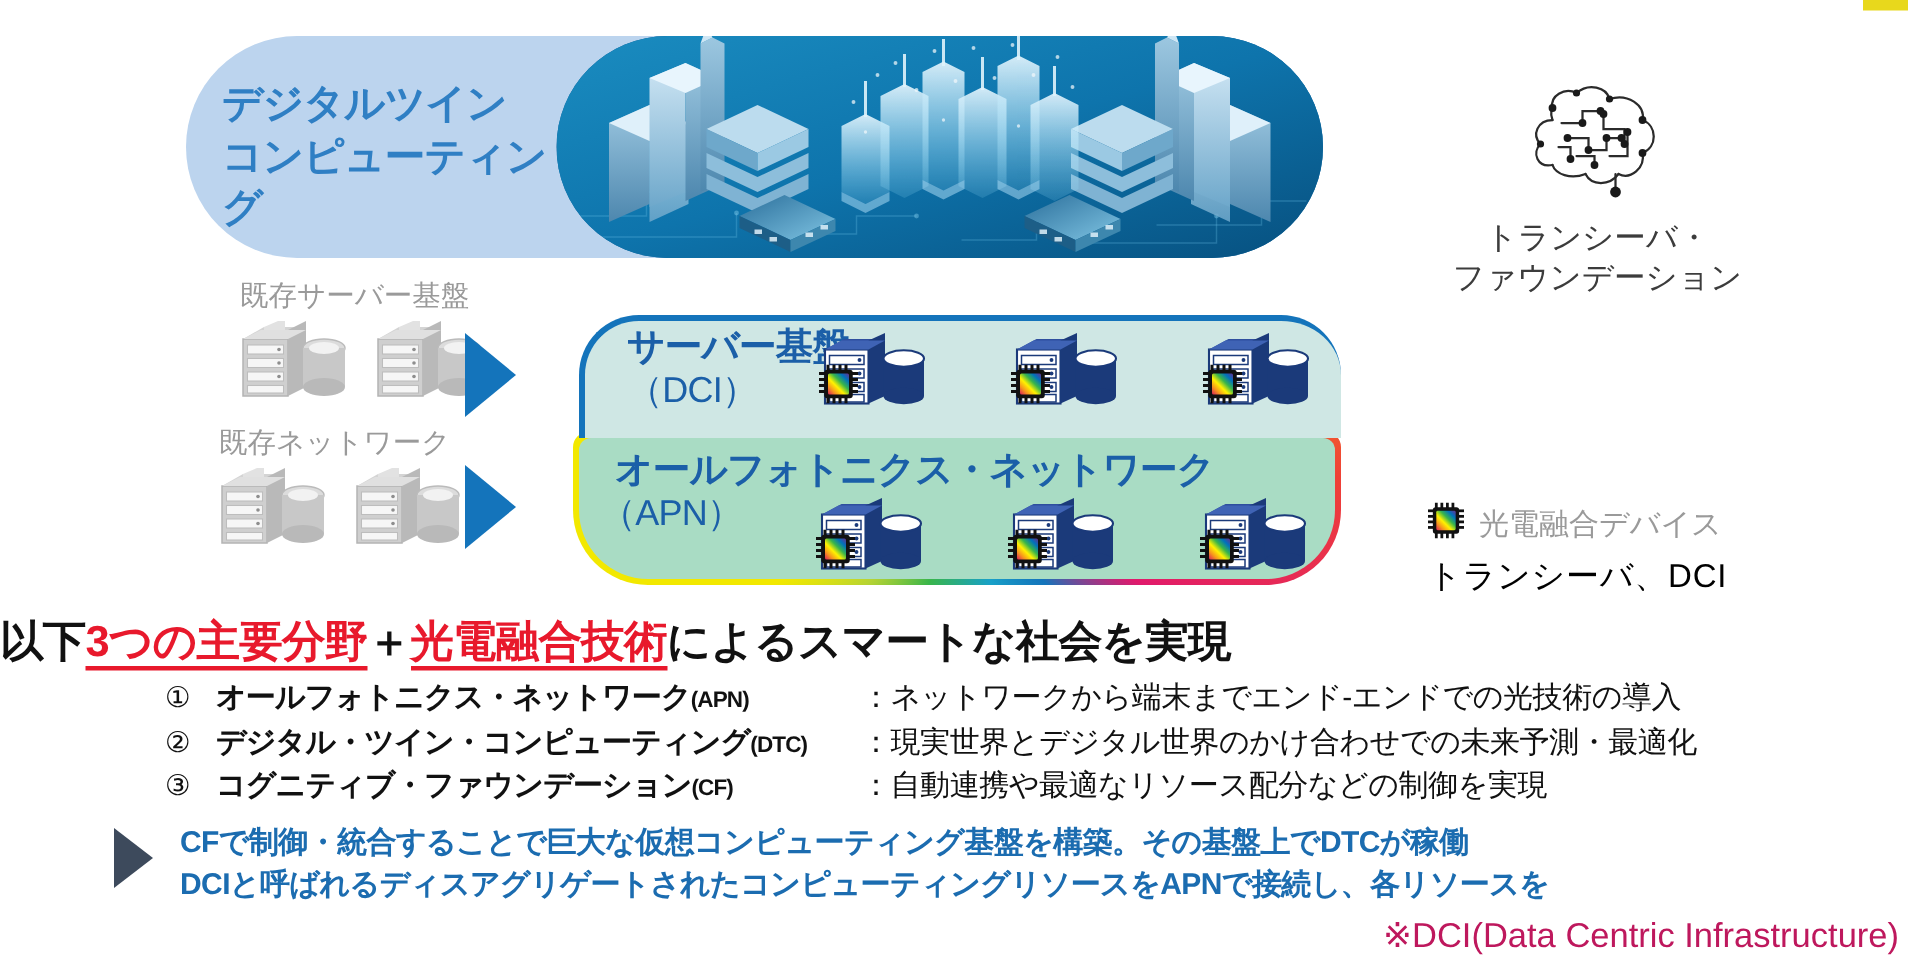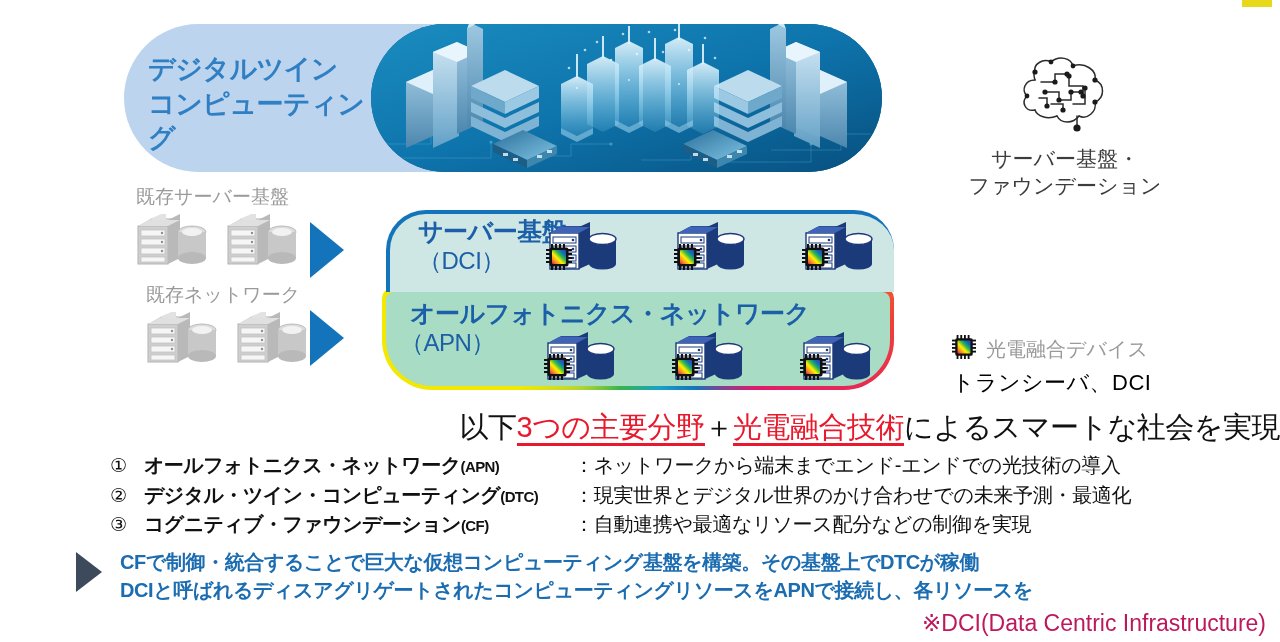--- a/index.html
+++ b/index.html
@@ -86,22 +86,22 @@
   .srv-unit .chip{position:absolute;left:-2px;bottom:-2px;}
 
   
   .legend{position:absolute;left:952px;top:335px;}
   .legend-row1{display:flex;align-items:center;gap:10px;}
   .legend-gray{color:#9a9a9a;font-size:20px;white-space:nowrap;}
   .legend-row2{color:#000000;font-size:22px;margin-top:5px;white-space:nowrap;letter-spacing:0.5px;}
 
   
   .headline{
-    position:absolute;left:0;top:408px;width:1280px;text-align:right;
-    font-size:29px;font-weight:400;color:#111;letter-spacing:-0.5px;white-space:nowrap;
+    position:absolute;left:0;top:408px;width:1280px;text-align:left;
+    font-size:29px;font-weight:700;color:#111;letter-spacing:-0.5px;white-space:nowrap;
   }
   .headline .red{color:#e8192c;border-bottom:3px solid #e8192c;}
   .headline .plus{color:#111;}
 
   
   .list{position:absolute;left:110px;top:452px;width:1160px;}
   .list-row{display:flex;align-items:baseline;font-size:20px;color:#111;line-height:1.38;margin-bottom:2px;}
   .li-num{width:34px;flex:0 0 34px;font-size:19px;}
   .li-name{width:430px;flex:0 0 430px;font-weight:700;white-space:nowrap;letter-spacing:-0.6px;}
   .li-name .abbr{font-size:15px;font-weight:700;}
@@ -313,26 +313,26 @@
           <circle cx="66" cy="82" r="3.6"></circle>
             <circle cx="84" cy="34" r="2.6"></circle>
           <circle cx="84" cy="56" r="2.6"></circle>
             <circle cx="16" cy="50" r="2.4"></circle>
           <circle cx="40" cy="16" r="2.4"></circle>
             <circle cx="62" cy="20" r="2.4"></circle>
         </g>
       </svg>
     </div>
     <div class="cf-text">
-      <div>サーバー基盤・</div>
+      <div>トランシーバ・</div>
       <div>ファウンデーション</div>
     </div>
   </div>
 
-  <div class="legacy" style="left:136px;top:184px;">
+  <div class="legacy" style="left:160px;top:184px;">
     <div class="legacy-title">既存サーバー基盤</div>
     <div class="legacy-icons">
       <svg width="74" height="52" viewBox="0 0 74 52">
         <polygon points="2,12 16,4 44,4 44,14 2,14" fill="#d4d4d4"></polygon>
         <polygon points="16,4 30,-2 30,8 16,14" fill="#e2e2e2"></polygon>
         <rect x="2" y="12" width="30" height="38" fill="#cfcfcf" stroke="#b4b4b4"></rect>
         <polygon points="32,6 44,0 44,44 32,50" fill="#b9b9b9"></polygon>
         <polygon points="2,12 14,6 44,6 32,12" fill="#e0e0e0"></polygon>
         <g fill="#f6f6f6" stroke="#bdbdbd" stroke-width="0.7">
           <rect x="5" y="16" width="24" height="6"></rect>

